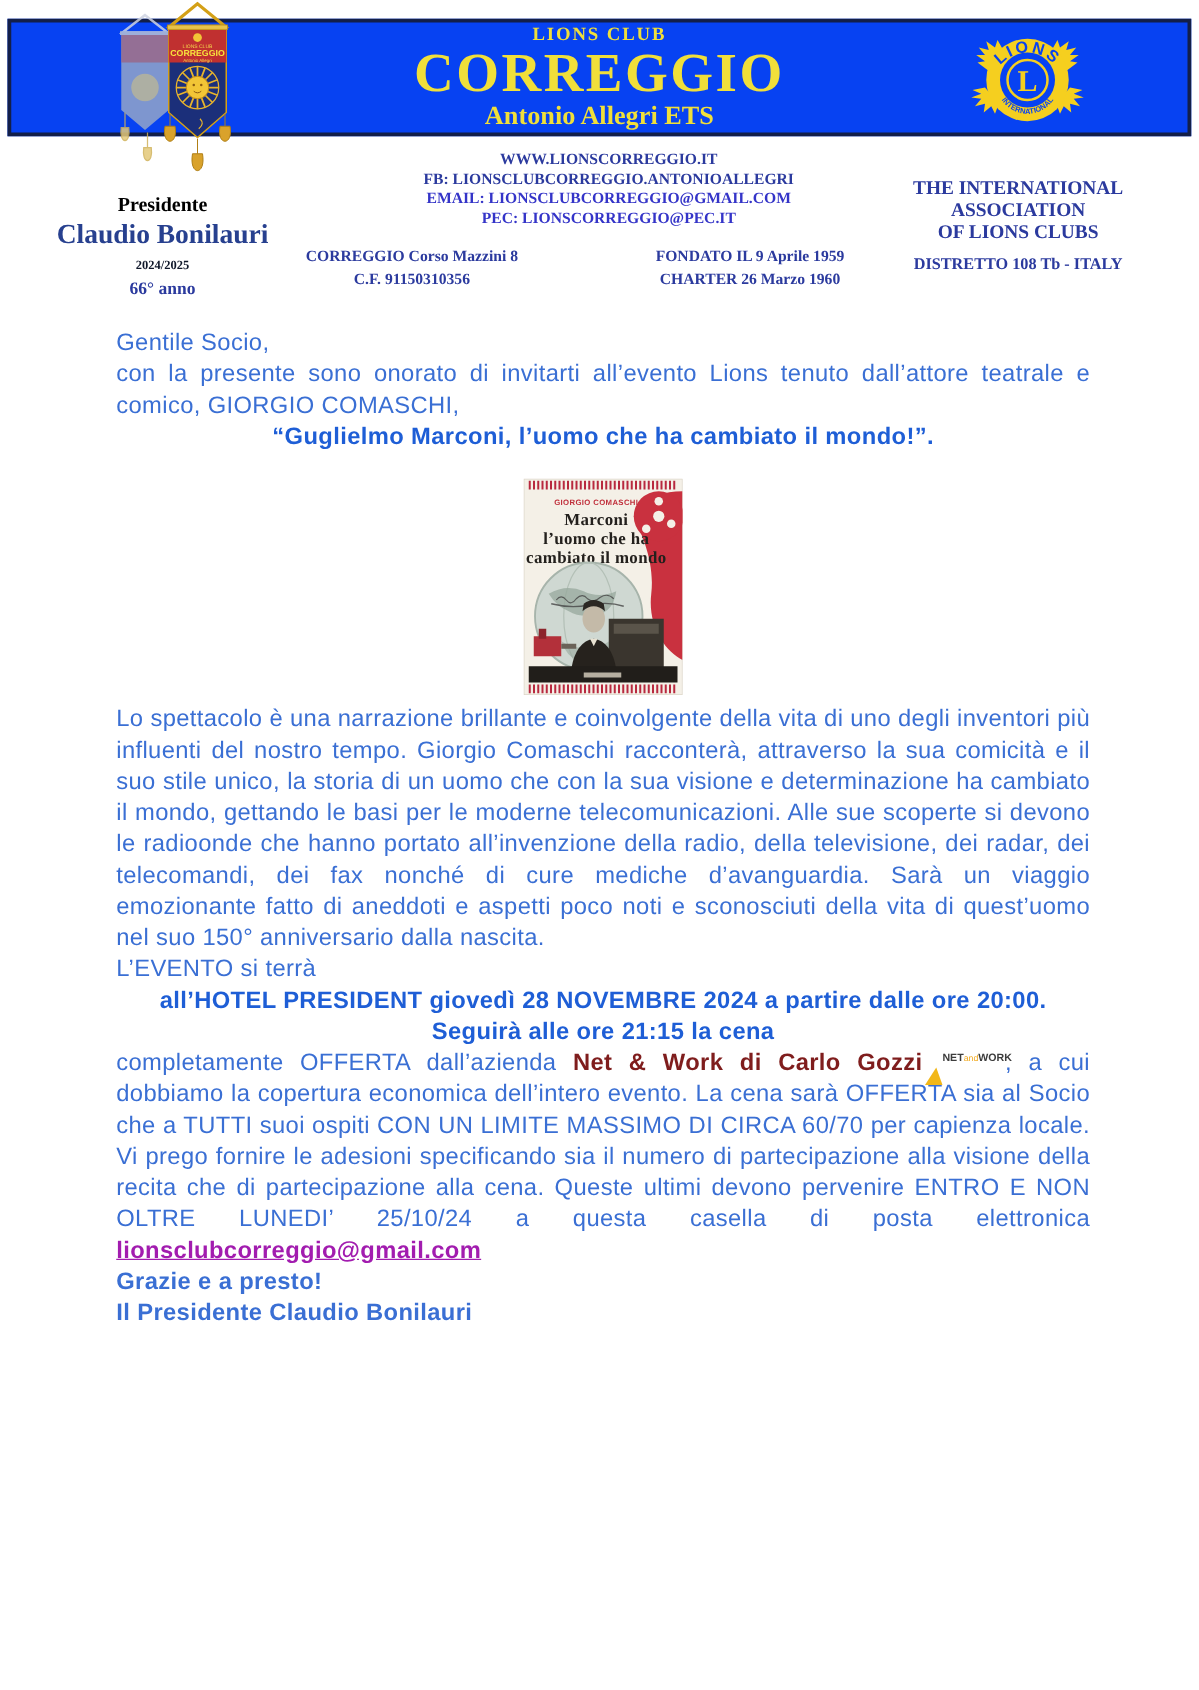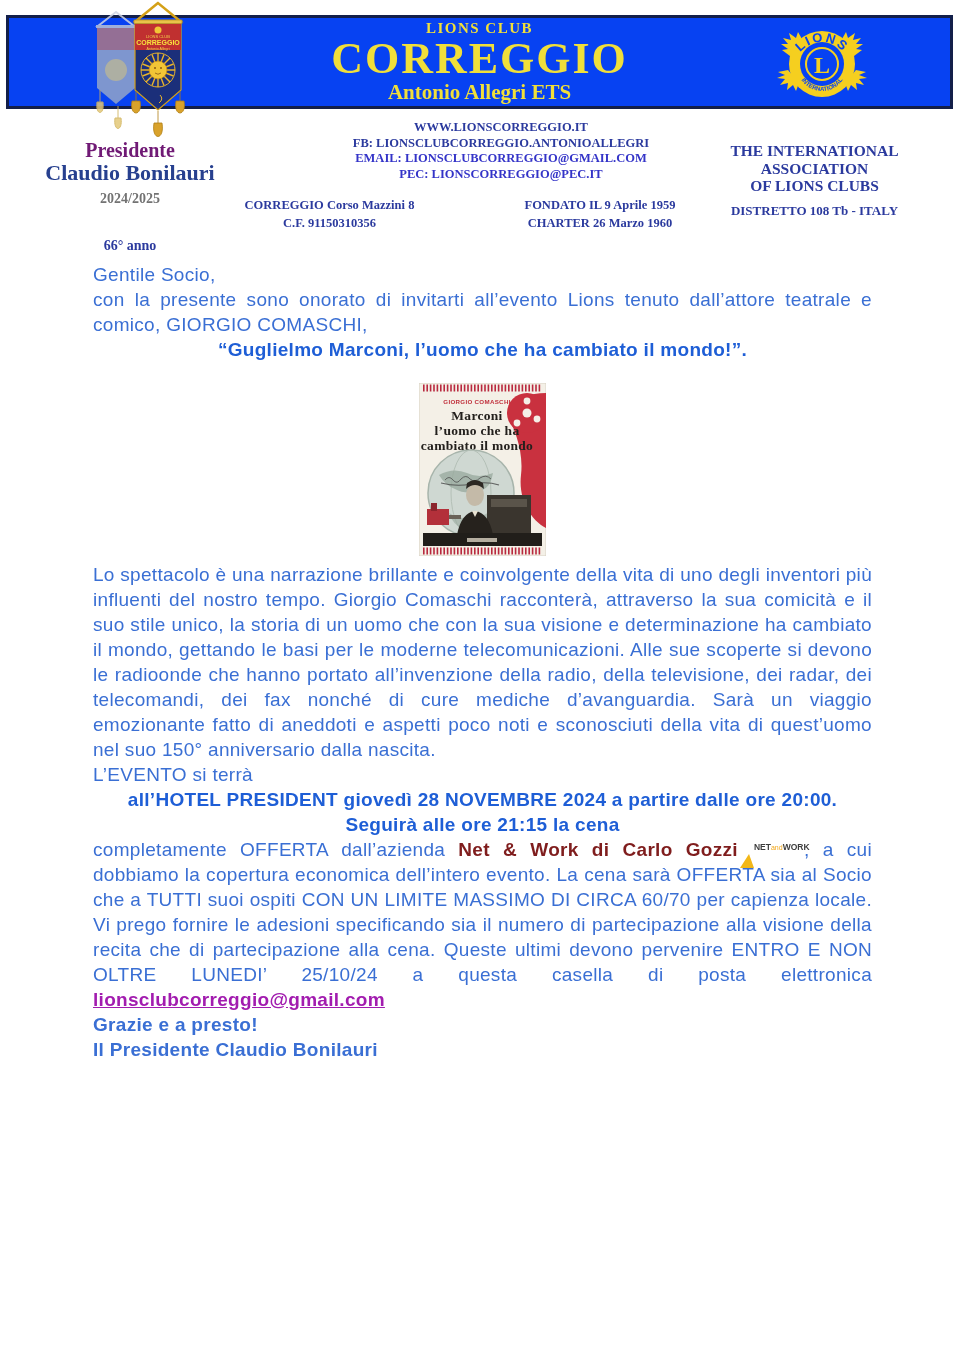--- a/index.html
+++ b/index.html
@@ -18,26 +18,26 @@
     font-family:"Liberation Serif", serif; color:#f0df3a; text-align:center;
   }
   .band-super { font-size:15px; font-weight:bold; letter-spacing:1.5px; line-height:17px; }
   .band-title { font-size:44px; font-weight:bold; letter-spacing:2px; line-height:44px; }
   .band-sub   { font-size:21px; font-weight:bold; line-height:23px; }
 
   
   .hdr-serif { font-family:"Liberation Serif", serif; color:#2b3a9e; font-weight:bold; }
 
   .president-block { position:absolute; left:35px; top:141px; width:190px; text-align:center; }
-  .president-role { font-family:"Liberation Serif", serif; color:#701a75; font-size:20px; font-weight:bold; line-height:19px; }
+  .president-role { font-family:"Liberation Serif", serif; color:#000000; font-size:16px; font-weight:bold; line-height:19px;margin-top:14px; }
   .president-name { font-family:"Liberation Serif", serif; color:#27408f; font-size:22px; font-weight:bold; line-height:26px; }
-  .president-term { font-family:"Liberation Serif", serif; color:#737373; font-size:14px; font-weight:bold; line-height:20px; margin-top:3px;}
-  .president-anno { font-family:"Liberation Serif", serif; color:#2b3a9e; font-size:14px; font-weight:bold; line-height:18px;margin-top:28px; }
-
-  .contact-block { position:absolute; left:336px; top:120px; width:330px; text-align:center; }
+  .president-term { font-family:"Liberation Serif", serif; color:#0f172a; font-size:10px; font-weight:bold; line-height:20px; margin-top:3px;}
+  .president-anno { font-family:"Liberation Serif", serif; color:#2b3a9e; font-size:14px; font-weight:bold; line-height:18px; }
+
+  .contact-block { position:absolute; left:322px; top:120px; width:330px; text-align:center; }
   .contact-block .c-line { font-size:12.5px; line-height:15.5px; }
   .contact-block .c-line.alt { color:#3434c8; }
 
   .address-block { position:absolute; left:237px; top:196px; width:185px; text-align:center; }
   .address-block .c-line, .founded-block .c-line { font-size:12.5px; line-height:18px; }
   .founded-block { position:absolute; left:505px; top:196px; width:190px; text-align:center; }
 
   .assoc-block { position:absolute; left:712px; top:142px; width:205px; text-align:center; }
   .assoc-line { font-size:15.5px; line-height:17.5px;text-align:center; }
   .assoc-district { font-size:13px; line-height:16px; margin-top:8px; }

